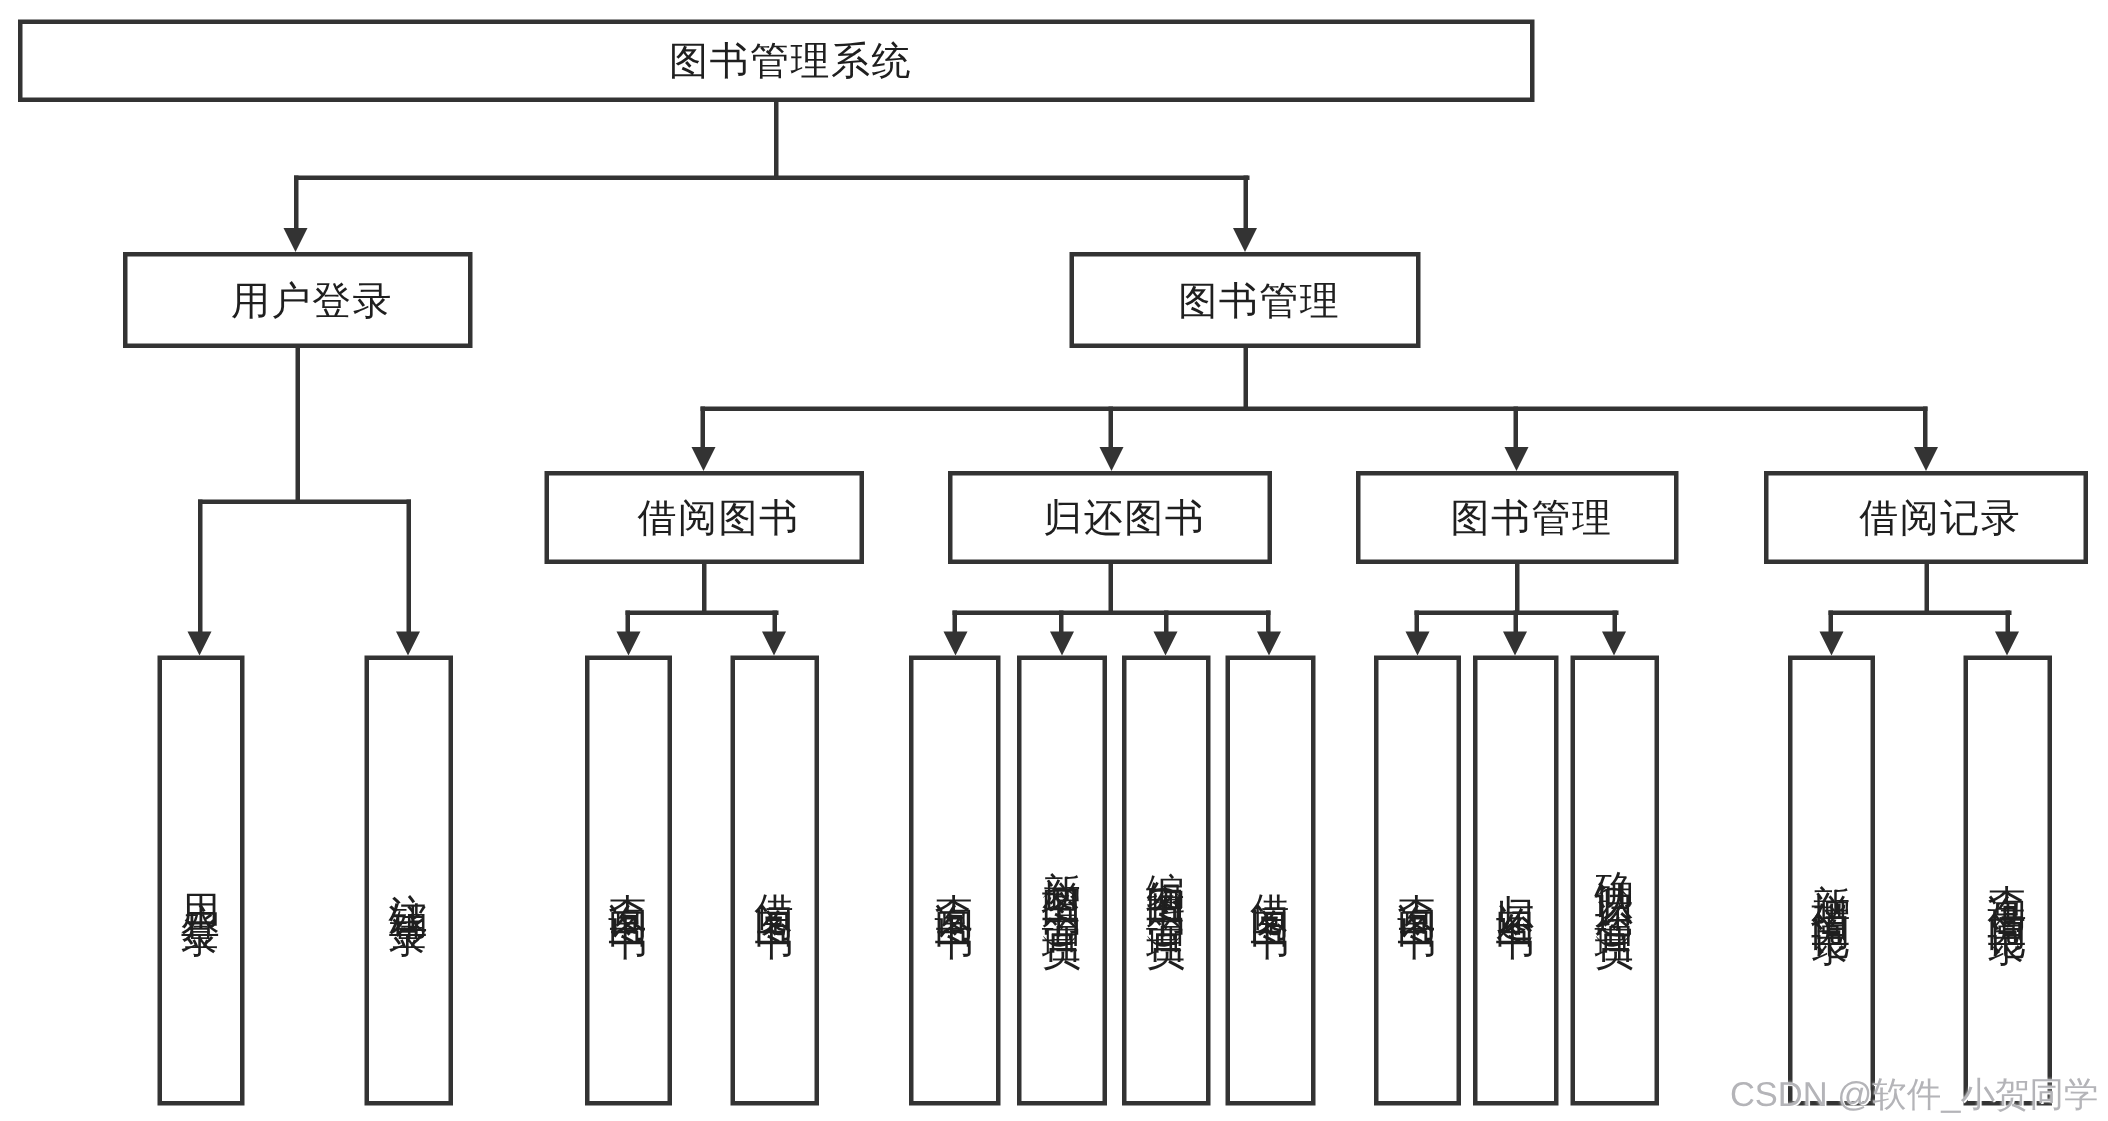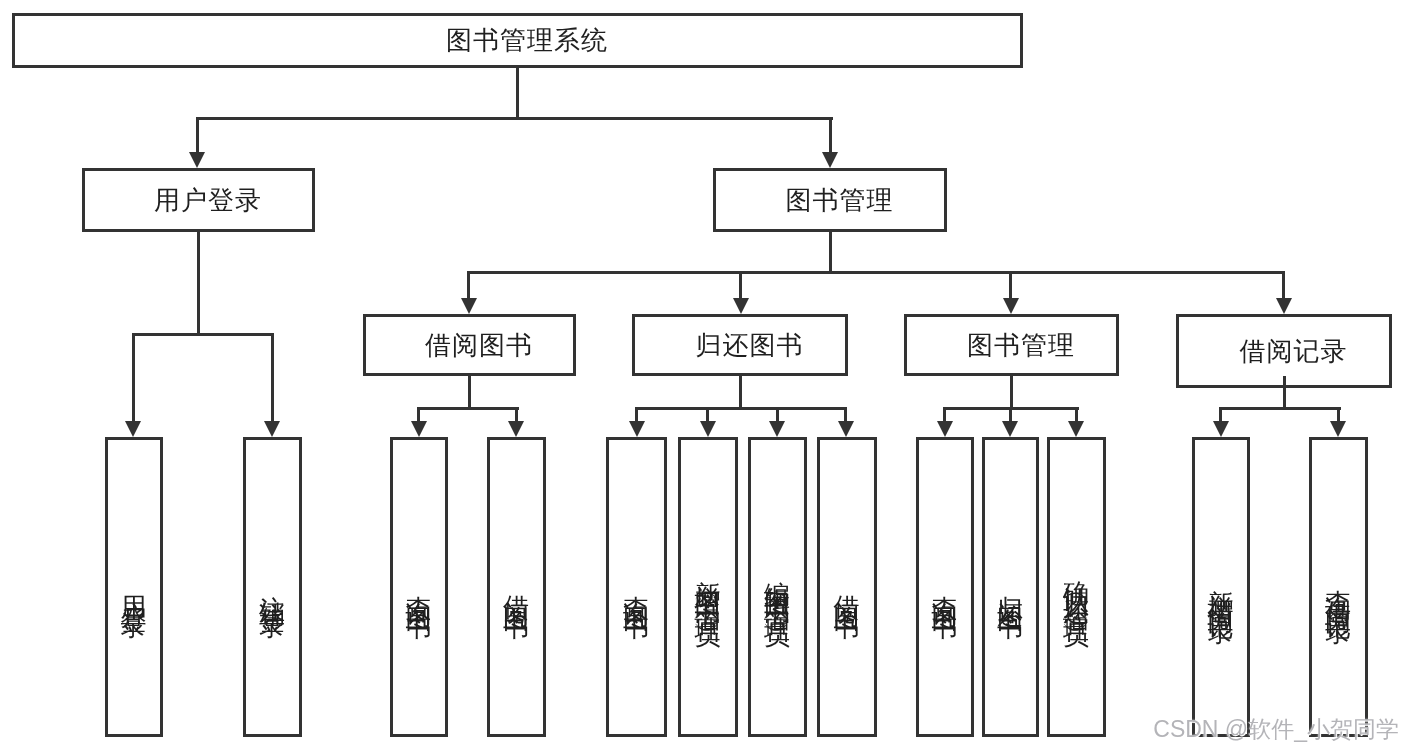--- a/index.html
+++ b/index.html
@@ -41,21 +41,21 @@
     border-right:8px solid transparent;
     border-top:16px solid #333333;
   }
   
   #b-root  {left:12px;  top:13px;  width:1011px;height:55px;}
   #b-login {left:82px;  top:168px; width:233px; height:64px;}
   #b-mgmt  {left:713px; top:168px; width:234px; height:64px;}
   #b-rec   {left:363px; top:314px; width:213px; height:62px;}
   #b-bor   {left:632px; top:314px; width:216px; height:62px;}
   #b-cur   {left:904px; top:314px; width:215px; height:62px;}
-  #b-hist  {left:1176px;top:314px; width:216px; height:74px;}
+  #b-hist  {left:1176px;top:314px; width:216px; height:62px;}
   .leaf{top:437px;height:300px;}
   #l-login {left:105px; width:58px;}
   #l-logout{left:243px; width:59px;}
   #l-nbq   {left:390px; width:58px;}
   #l-nbb   {left:487px; width:59px;}
   #l-bbq   {left:606px; width:61px;}
   #l-bba   {left:678px; width:60px;}
   #l-bbe   {left:748px; width:59px;}
   #l-bbb   {left:817px; width:60px;}
   #l-cbq   {left:916px; width:58px;}

